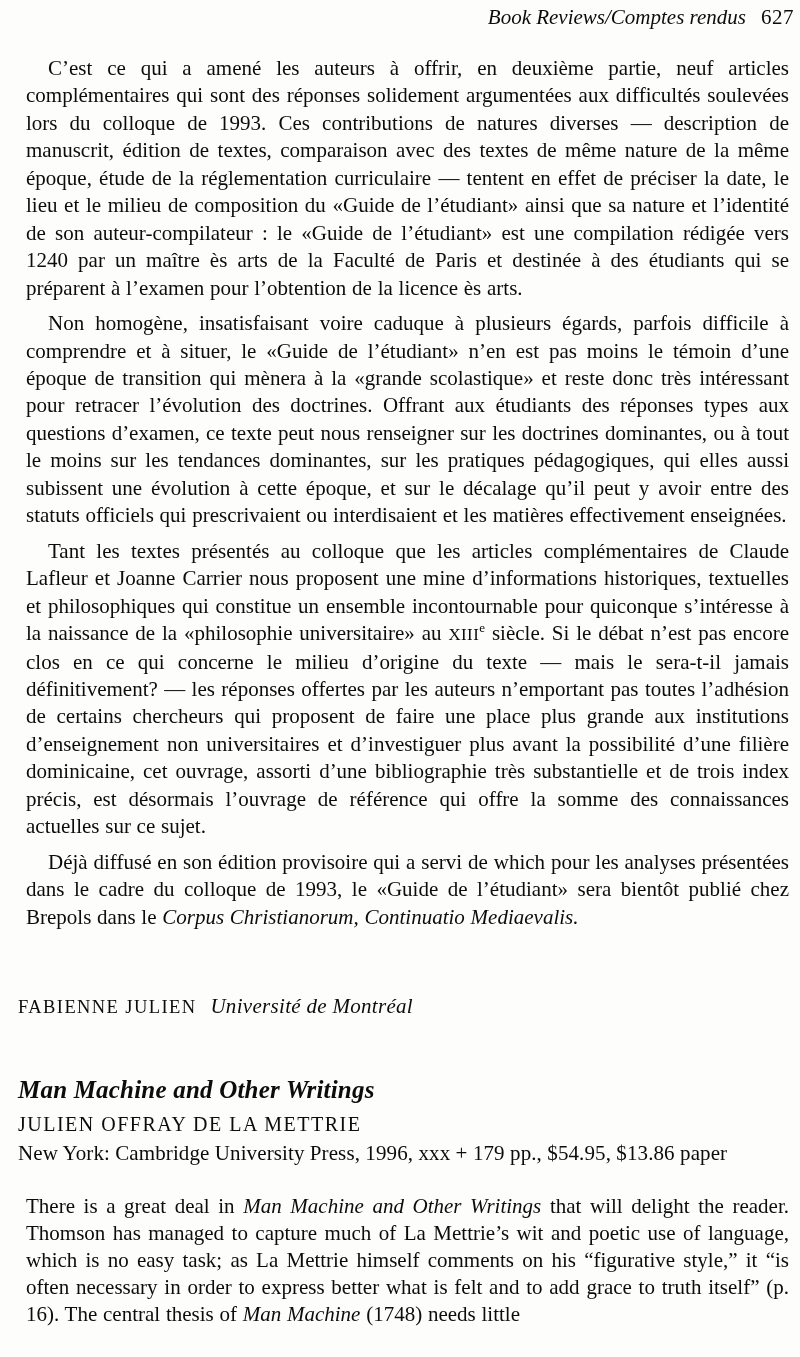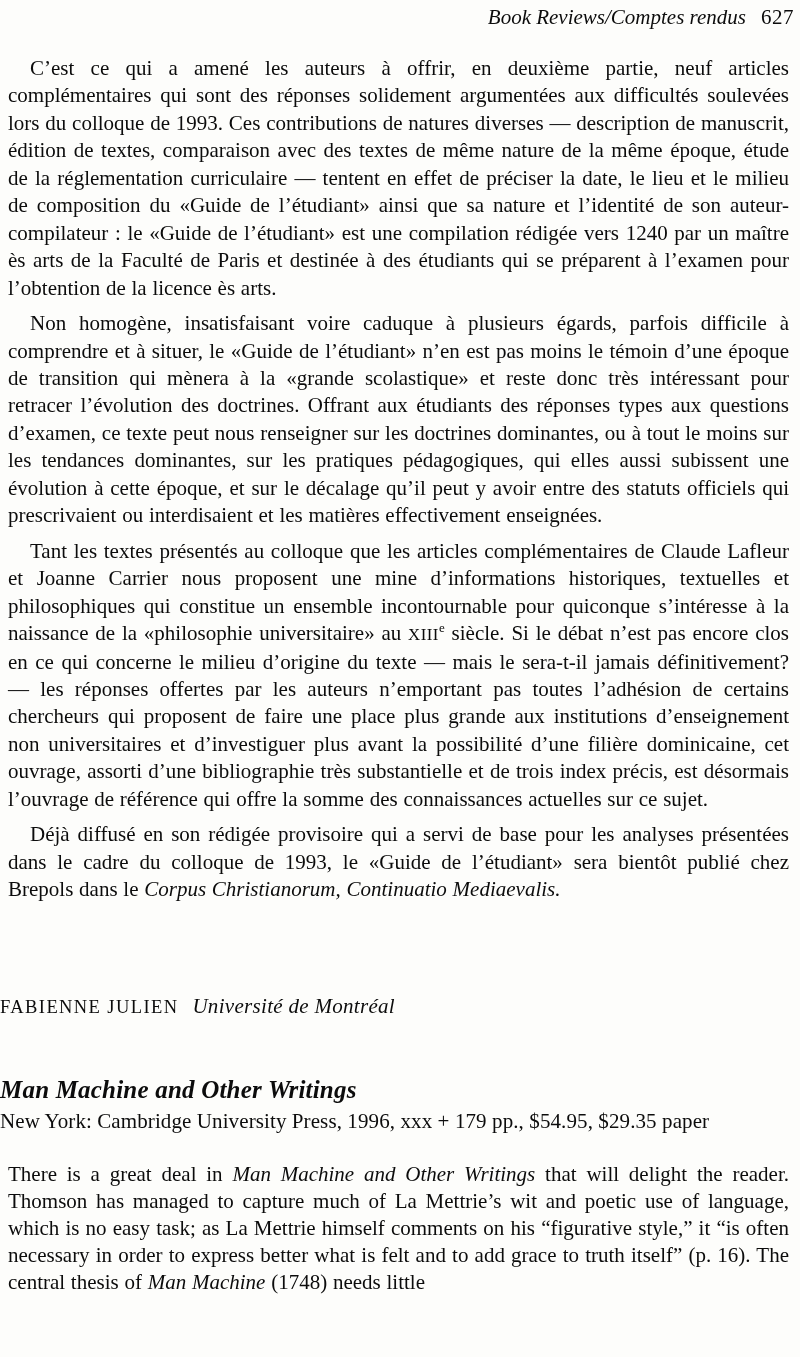--- a/index.html
+++ b/index.html
@@ -7,21 +7,21 @@
     width: 800px; height: 1357px;
     background: #f4f4f2;
     font-family: "Liberation Serif", serif;
   }
   .page {
     position: relative;
     width: 800px; height: 1357px;
     box-sizing: border-box;
     background: #fdfdfb;
     color: #0c0c0c;
-    padding: 5px 3px 0 0;
+    padding: 5px 3px 0 18px;
     overflow: hidden;
   }
   
   .running-head {
     font-size: 21px;
     line-height: 24px;
     text-align: right;
     padding-right: 3px;
     margin-bottom: 18px;
     white-space: nowrap;
@@ -91,27 +91,28 @@
 <body>
 
 <div class="page">
 
   <div class="running-head"><span class="running-title">Book Reviews/Comptes rendus</span><span class="page-number">627</span></div>
 
   <div class="review1-paragraphs">
     <p class="body-para"><span>C’est ce qui a amené les auteurs à offrir, en deuxième partie, neuf articles complémentaires qui sont des réponses solidement argumentées aux difficultés soulevées lors du colloque de 1993. Ces contributions de natures diverses — description de manuscrit, édition de textes, comparaison avec des textes de même nature de la même époque, étude de la réglementation curriculaire — tentent en effet de préciser la date, le lieu et le milieu de composition du «Guide de l’étudiant» ainsi que sa nature et l’identité de son auteur-compilateur : le «Guide de l’étudiant» est une compilation rédigée vers 1240 par un maître ès arts de la Faculté de Paris et destinée à des étudiants qui se préparent à l’examen pour l’obtention de la licence ès arts.</span></p>
     <p class="body-para"><span>Non homogène, insatisfaisant voire caduque à plusieurs égards, parfois difficile à comprendre et à situer, le «Guide de l’étudiant» n’en est pas moins le témoin d’une époque de transition qui mènera à la «grande scolastique» et reste donc très intéressant pour retracer l’évolution des doctrines. Offrant aux étudiants des réponses types aux questions d’examen, ce texte peut nous renseigner sur les doctrines dominantes, ou à tout le moins sur les tendances dominantes, sur les pratiques pédagogiques, qui elles aussi subissent une évolution à cette époque, et sur le décalage qu’il peut y avoir entre des statuts officiels qui prescrivaient ou interdisaient et les matières effectivement enseignées.</span></p>
     <p class="body-para"><span>Tant les textes présentés au colloque que les articles complémentaires de Claude Lafleur et Joanne Carrier nous proposent une mine d’informations historiques, textuelles et philosophiques qui constitue un ensemble incontournable pour quiconque s’intéresse à la naissance de la «philosophie universitaire» au </span><span class="sc">XIII</span><sup class="sup">e</sup><span> siècle. Si le débat n’est pas encore clos en ce qui concerne le milieu d’origine du texte — mais le sera-t-il jamais définitivement? — les réponses offertes par les auteurs n’emportant pas toutes l’adhésion de certains chercheurs qui proposent de faire une place plus grande aux institutions d’enseignement non universitaires et d’investiguer plus avant la possibilité d’une filière dominicaine, cet ouvrage, assorti d’une bibliographie très substantielle et de trois index précis, est désormais l’ouvrage de référence qui offre la somme des connaissances actuelles sur ce sujet.</span></p>
-    <p class="body-para"><span>Déjà diffusé en son rédigée provisoire qui a servi de base pour les analyses présentées dans le cadre du colloque de 1993, le «Guide de l’étudiant» sera bientôt publié chez Brepols dans le </span><span class="it">Corpus Christianorum, Continuatio Mediaevalis.</span></p>
+    <p class="body-para"><span>Déjà diffusé en son édition provisoire qui a servi de which pour les analyses présentées dans le cadre du colloque de 1993, le «Guide de l’étudiant» sera bientôt publié chez Brepols dans le </span><span class="it">Corpus Christianorum, Continuatio Mediaevalis.</span></p>
   </div>
 
   <div class="signature"><span class="reviewer-name">FABIENNE JULIEN</span><span class="reviewer-affiliation">Université de Montréal</span></div>
 
   <div class="book-header">
     <div class="book-title">Man Machine and Other Writings</div>
-    <div class="imprint">New York: Cambridge University Press, 1996, xxx + 179 pp., $54.95, $29.35 paper</div>
+    <div class="book-author">JULIEN OFFRAY DE LA METTRIE</div>
+    <div class="imprint">New York: Cambridge University Press, 1996, xxx + 179 pp., $54.95, $13.86 paper</div>
   </div>
 
   <div class="review2-body">
     <p class="body-para"><span>There is a great deal in </span><span class="it">Man Machine and Other Writings</span><span> that will delight the reader. Thomson has managed to capture much of La Mettrie’s wit and poetic use of language, which is no easy task; as La Mettrie himself comments on his “figurative style,” it “is often necessary in order to express better what is felt and to add grace to truth itself” (p. 16). The central thesis of </span><span class="it">Man Machine</span><span> (1748) needs little</span></p>
   </div>
 
 </div>
 
 </body></html>

